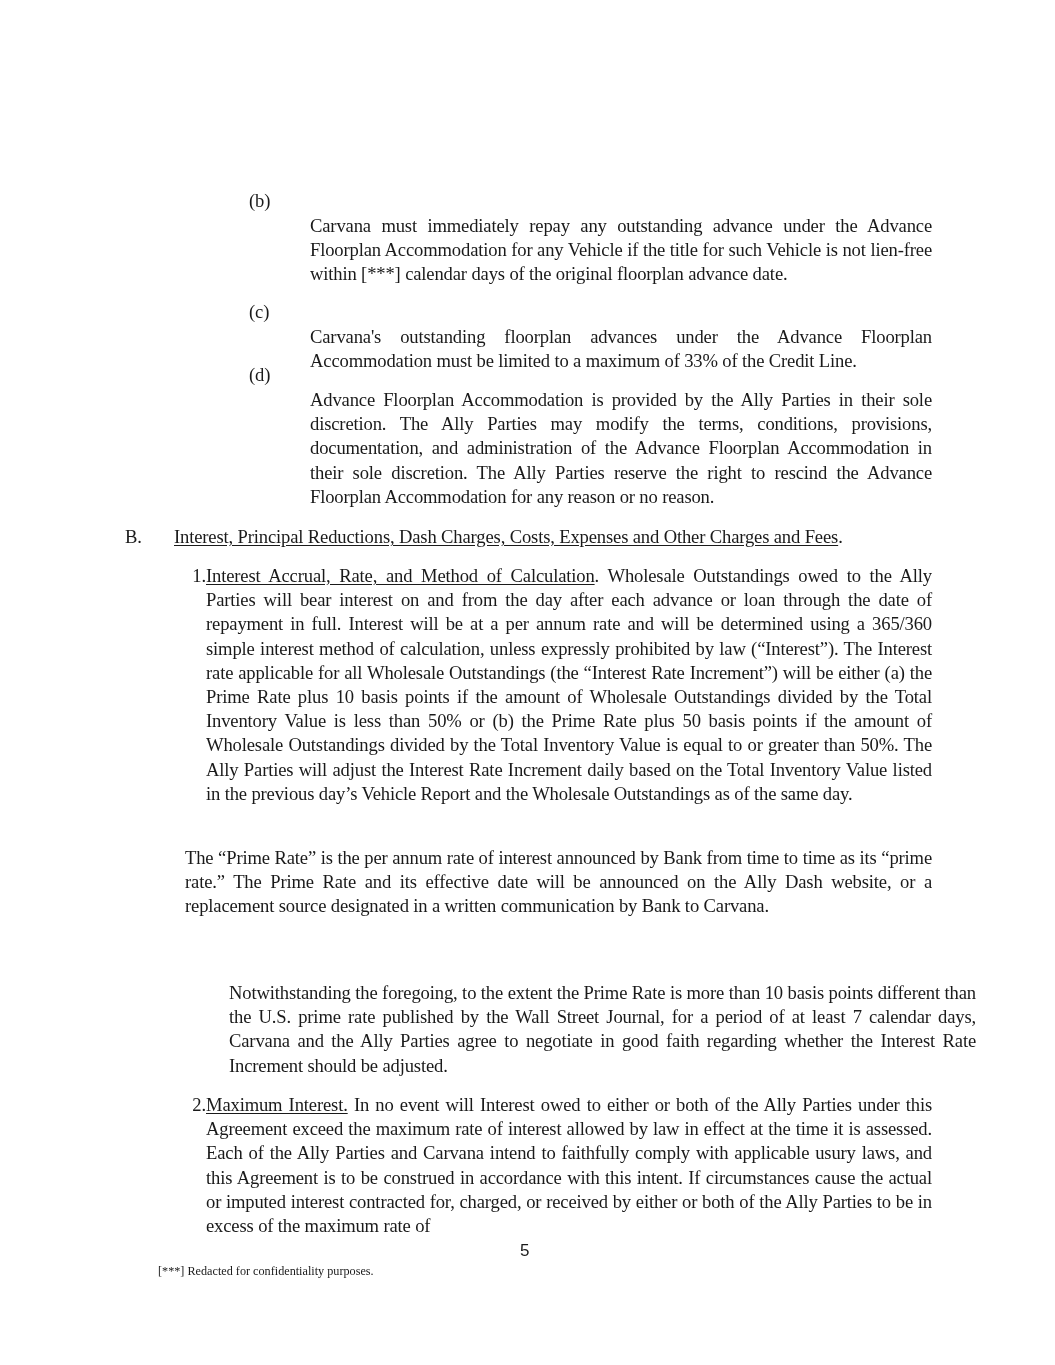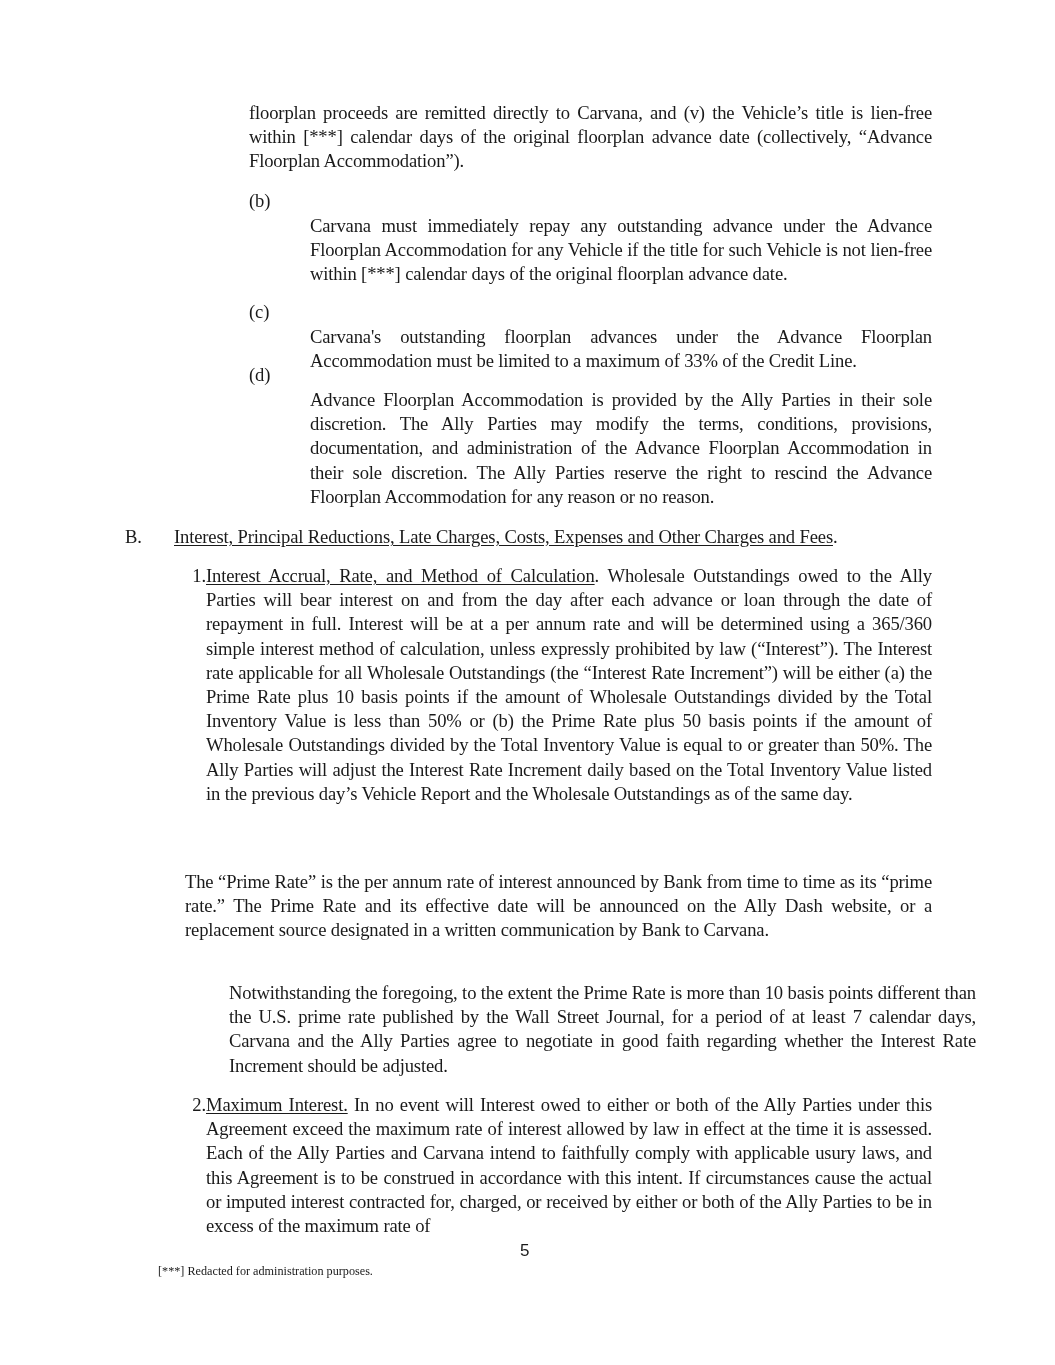--- a/index.html
+++ b/index.html
@@ -89,21 +89,21 @@
     .numbered .body {
       margin-left: 16px;
     }
     #item-1 { top: 564px; }
     #item-2 { top: 1093px; }
 
     .para {
       left: 185px;
       width: 747px;
     }
-    #prime-para { top: 870px; }
+    #prime-para { top: 846px; }
     #notwith-para { top: 981px; margin-left: 44px; }
 
     .page-number {
       position: absolute;
       left: 520px;
       top: 1241px;
       font-family: "Liberation Sans", "DejaVu Sans", sans-serif;
       font-size: 17px;
       color: #1a1a1a;
     }
@@ -114,42 +114,39 @@
       font-family: "Liberation Serif", "DejaVu Serif", serif;
       font-size: 12.2px;
       color: #1a1a1a;
     }
   </style>
 </head>
 <body>
 
 <div class="page">
 
-  <div class="block cont">
-    <p>floorplan proceeds are remitted directly to Carvana, and (v) the Vehicle’s title is lien-free within [***] calendar days of the original floorplan advance date (collectively, “Advance Floorplan Accommodation”).</p>
-  </div>
 
   <div class="block sub" id="sub-b">
     <span class="label">(b)</span>
     <p class="body">Carvana must immediately repay any outstanding advance under the Advance Floorplan Accommodation for any Vehicle if the title for such Vehicle is not lien-free within [***] calendar days of the original floorplan advance date.</p>
   </div>
 
   <div class="block sub" id="sub-c">
     <span class="label">(c)</span>
     <p class="body">Carvana's outstanding floorplan advances under the Advance Floorplan Accommodation must be limited to a maximum of 33% of the Credit Line.</p>
   </div>
 
   <div class="block sub" id="sub-d">
     <span class="label">(d)</span>
     <p class="body">Advance Floorplan Accommodation is provided by the Ally Parties in their sole discretion. The Ally Parties may modify the terms, conditions, provisions, documentation, and administration of the Advance Floorplan Accommodation in their sole discretion. The Ally Parties reserve the right to rescind the Advance Floorplan Accommodation for any reason or no reason.</p>
   </div>
 
   <div class="section-b">
     <span class="letter">B.</span>
-    <span class="title"><span class="u">Interest, Principal Reductions, Late Charges, Costs, Expenses and Other Charges and Fees</span><span>.</span></span>
+    <span class="title"><span class="u">Interest, Principal Reductions, Dash Charges, Costs, Expenses and Other Charges and Fees</span><span>.</span></span>
   </div>
 
   <div class="block numbered" id="item-1">
     <span class="num">1.</span>
     <p class="body"><span class="u">Interest Accrual, Rate, and Method of Calculation</span><span>.</span><span> Wholesale Outstandings owed to the Ally Parties will bear interest on and from the day after each advance or loan through the date of repayment in full. Interest will be at a per annum rate and will be determined using a 365/360 simple interest method of calculation, unless expressly prohibited by law (“Interest”). The Interest rate applicable for all Wholesale Outstandings (the “Interest Rate Increment”) will be either (a) the Prime Rate plus 10 basis points if the amount of Wholesale Outstandings divided by the Total Inventory Value is less than 50% or (b) the Prime Rate plus 50 basis points if the amount of Wholesale Outstandings divided by the Total Inventory Value is equal to or greater than 50%.  The Ally Parties will adjust the Interest Rate Increment daily based on the Total Inventory Value listed in the previous day’s Vehicle Report and the Wholesale Outstandings as of the same day.</span></p>
   </div>
 
   <div class="block para" id="prime-para">
     <p>The “Prime  Rate” is the per annum rate of interest announced by Bank from  time to time as its “prime rate.” The Prime Rate and its effective date will be announced on the Ally Dash website, or a replacement source designated in a written communication by Bank to Carvana.</p>
   </div>
@@ -158,15 +155,15 @@
     <p>Notwithstanding the foregoing, to the extent the Prime Rate is more than 10 basis points different than the U.S. prime rate published by the Wall Street Journal, for a period of at least 7 calendar days, Carvana and the Ally Parties agree to negotiate in good faith regarding whether the Interest Rate Increment should be adjusted.</p>
   </div>
 
   <div class="block numbered" id="item-2">
     <span class="num">2.</span>
     <p class="body"><span class="u">Maximum Interest.</span><span></span><span> In no event will Interest owed to either or both of the Ally Parties under this Agreement exceed the maximum rate of interest allowed by law in effect at the time it is assessed. Each of the Ally Parties and Carvana intend to faithfully comply with applicable usury laws, and this Agreement is to be construed in accordance with this intent. If circumstances cause the actual or imputed interest contracted for, charged, or received by either or both of the Ally Parties to be in excess of the maximum rate of</span></p>
   </div>
 
   <div class="page-number">5</div>
 
-  <div class="footnote">[***] Redacted for administration purposes.</div>
+  <div class="footnote">[***] Redacted for confidentiality purposes.</div>
 
 </div>
 
 </body></html>

